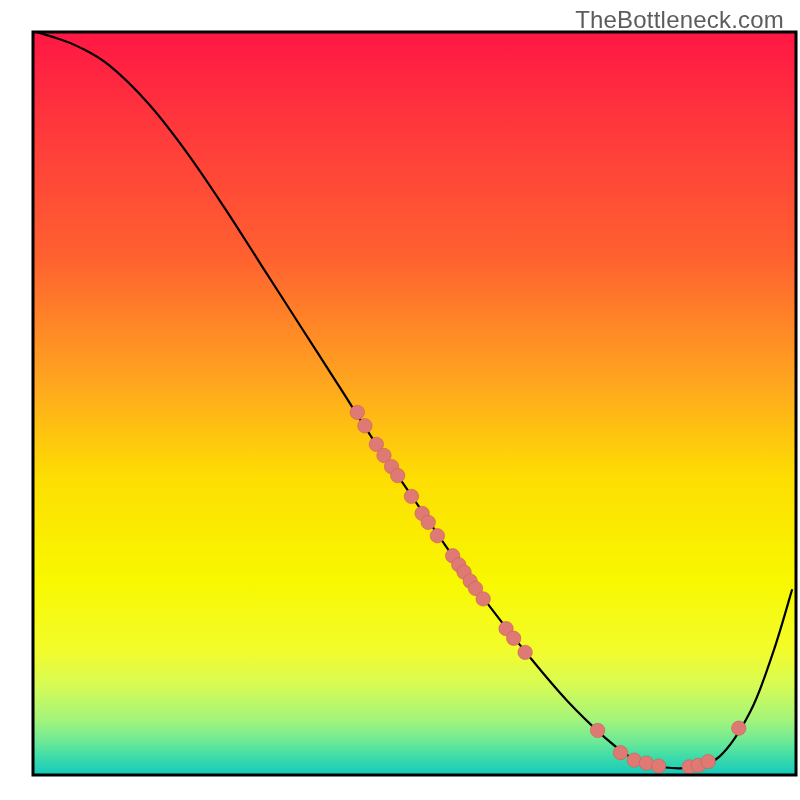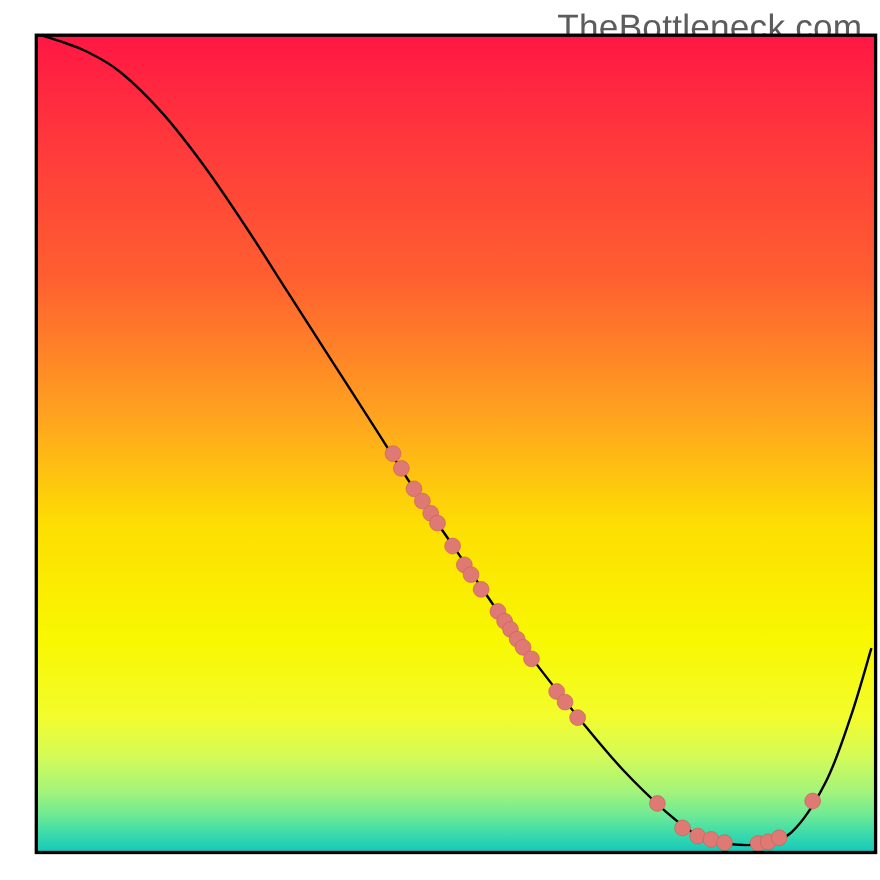--- a/index.html
+++ b/index.html
@@ -13,21 +13,21 @@
   .stage {
     position: relative;
     width: 800px;
     height: 800px;
   }
   .watermark {
     position: absolute;
     top: 6px;
     right: 16px;
     color: #5c5c5c;
-    font-size: 32px;
+    font-size: 24px;
     font-weight: 400;
     letter-spacing: 0.2px;
   }
   svg {
     position: absolute;
     top: 0;
     left: 0;
   }
 </style>
 </head>

